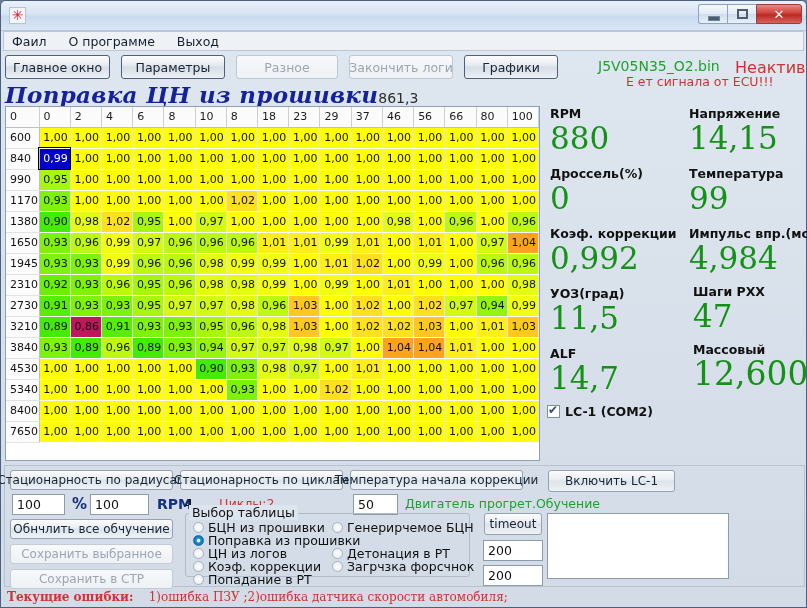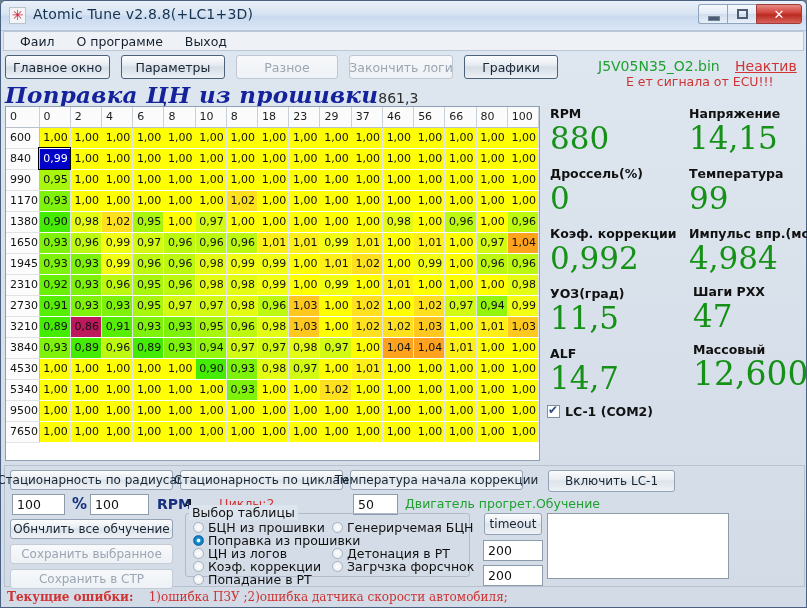--- a/index.html
+++ b/index.html
@@ -42,39 +42,39 @@
     background:linear-gradient(to bottom,#e88c84 0%,#cf4038 45%,#b92a22 55%,#d9625a 100%);
   }
   .gl-min{position:absolute;left:9px;top:11px;width:10px;height:3px;background:#4c5d72;border:1px solid #73849a;}
   .gl-max{position:absolute;left:9px;top:4px;width:11px;height:10px;box-sizing:border-box;border:2px solid #4c5d72;}
   .gl-close{position:absolute;inset:0;line-height:19px;text-align:center;color:#fff;font-weight:bold;font-size:13px;font-family:"DejaVu Sans",sans-serif;}
 
   
   .menubar{
     position:absolute; left:2px; top:30px; right:2px; height:20px;
     background:#eef2f7; border:1px solid #bcc8d6; box-sizing:border-box;
-    display:flex; align-items:center; padding-left:16px; gap:22px;
+    display:flex; align-items:center; padding-left:8px; gap:22px;
   }
   .menubar span{font-size:12.5px;color:#15202e;}
 
   
   .toolbar{position:absolute; left:4px; top:54px; height:24px; display:flex; gap:11px;}
   .tbtn{
     height:24px; box-sizing:border-box;
     background:linear-gradient(to bottom,#fbfcfd 0%,#e9edf2 45%,#dde3ea 50%,#eff3f7 100%);
     border:1px solid #93a2b4; border-radius:3px;
     font-size:12.5px; color:#182534; padding:0 10px;
     display:flex;align-items:center;justify-content:center; white-space:nowrap;
   }
   .tbtn.on{border-color:#4d6278;background:linear-gradient(to bottom,#fdfdfe 0%,#e4e9ef 45%,#d6dde5 50%,#ebf0f5 100%);}
   .tbtn.off{color:#9ba6b2;border-color:#bfc8d2;background:linear-gradient(to bottom,#f7f9fb 0%,#eef1f5 100%);}
   .tbtn.w1{width:105px}.tbtn.w2{width:104px}.tbtn.w3{width:102px}.tbtn.w4{width:104px}.tbtn.w5{width:94px}
 
   .binname{position:absolute; left:597px; top:57px; font-size:14px; color:#1fa130; white-space:nowrap;}
-  .inactive{position:absolute; left:734px; top:57px; font-size:14px; color:#cf3333; white-space:nowrap;text-decoration:underline;}
+  .inactive{position:absolute; left:734px; top:57px; font-size:16px; color:#cf3333; white-space:nowrap;}
   .noecu{position:absolute; left:625px; top:73px; font-size:12.5px; color:#cf3333; white-space:nowrap;}
 
   
   .tblhead{position:absolute; left:4px; top:80px; white-space:nowrap;}
   .tblhead .ttl{
     font-family:"DejaVu Serif","Liberation Serif",serif;
     font-weight:bold; font-style:italic; font-size:23px; color:#14229c;
     letter-spacing:.3px;
   }
   .tblhead .val{font-size:14px; color:#2c2c2c; font-style:normal; font-weight:normal;
@@ -168,21 +168,20 @@
     font-family:"DejaVu Serif","Liberation Serif",serif; white-space:nowrap;}
   .errbar b{font-weight:bold;}
 </style>
 </head>
 <body>
 
 <div class="window">
 
   <div class="titlebar">
     <div class="tb-icon">✳</div>
-    <div class="tb-title">Atomic Tune  v2.8.8(+LC1+3D)</div>
     <div class="wbtns">
       <div class="wbtn">
           <i class="gl-min"></i>
         </div>
       <div class="wbtn">
           <i class="gl-max"></i>
         </div>
       <div class="wbtn close">
           <i class="gl-close">✕</i>
         </div>
@@ -494,21 +493,21 @@
             <td style="background: rgb(255, 255, 0);">1,00</td>
             <td style="background: rgb(255, 224, 30);">1,02</td>
             <td style="background: rgb(255, 255, 0);">1,00</td>
             <td style="background: rgb(255, 255, 0);">1,00</td>
             <td style="background: rgb(255, 255, 0);">1,00</td>
             <td style="background: rgb(255, 255, 0);">1,00</td>
             <td style="background: rgb(255, 255, 0);">1,00</td>
             <td style="background: rgb(255, 255, 0);">1,00</td>
           </tr>
           <tr>
-            <td class="rowhdr">9500</td>
+            <td class="rowhdr">8400</td>
             <td style="background: rgb(255, 255, 0);">1,00</td>
             <td style="background: rgb(255, 255, 0);">1,00</td>
             <td style="background: rgb(255, 255, 0);">1,00</td>
             <td style="background: rgb(255, 255, 0);">1,00</td>
             <td style="background: rgb(255, 255, 0);">1,00</td>
             <td style="background: rgb(255, 255, 0);">1,00</td>
             <td style="background: rgb(255, 255, 0);">1,00</td>
             <td style="background: rgb(255, 255, 0);">1,00</td>
             <td style="background: rgb(255, 255, 0);">1,00</td>
             <td style="background: rgb(255, 255, 0);">1,00</td>
@@ -641,21 +640,21 @@
       <span class="rdot"></span>
       <span>Коэф. коррекции</span>
     </div>
   <div class="radio" style="left:192px;top:571px">
       <span class="rdot"></span>
       <span>Попадание в РТ</span>
     </div>
 
   <div class="radio" style="left:331px;top:519px">
       <span class="rdot"></span>
-      <span>Генерирчемая БЦН</span>
+      <span>Генерирчемое БЦН</span>
     </div>
   <div class="radio" style="left:331px;top:545px">
       <span class="rdot"></span>
       <span>Детонация в РТ</span>
     </div>
   <div class="radio" style="left:331px;top:558px">
       <span class="rdot"></span>
       <span>Загрчзка форсчнок</span>
     </div>
 

